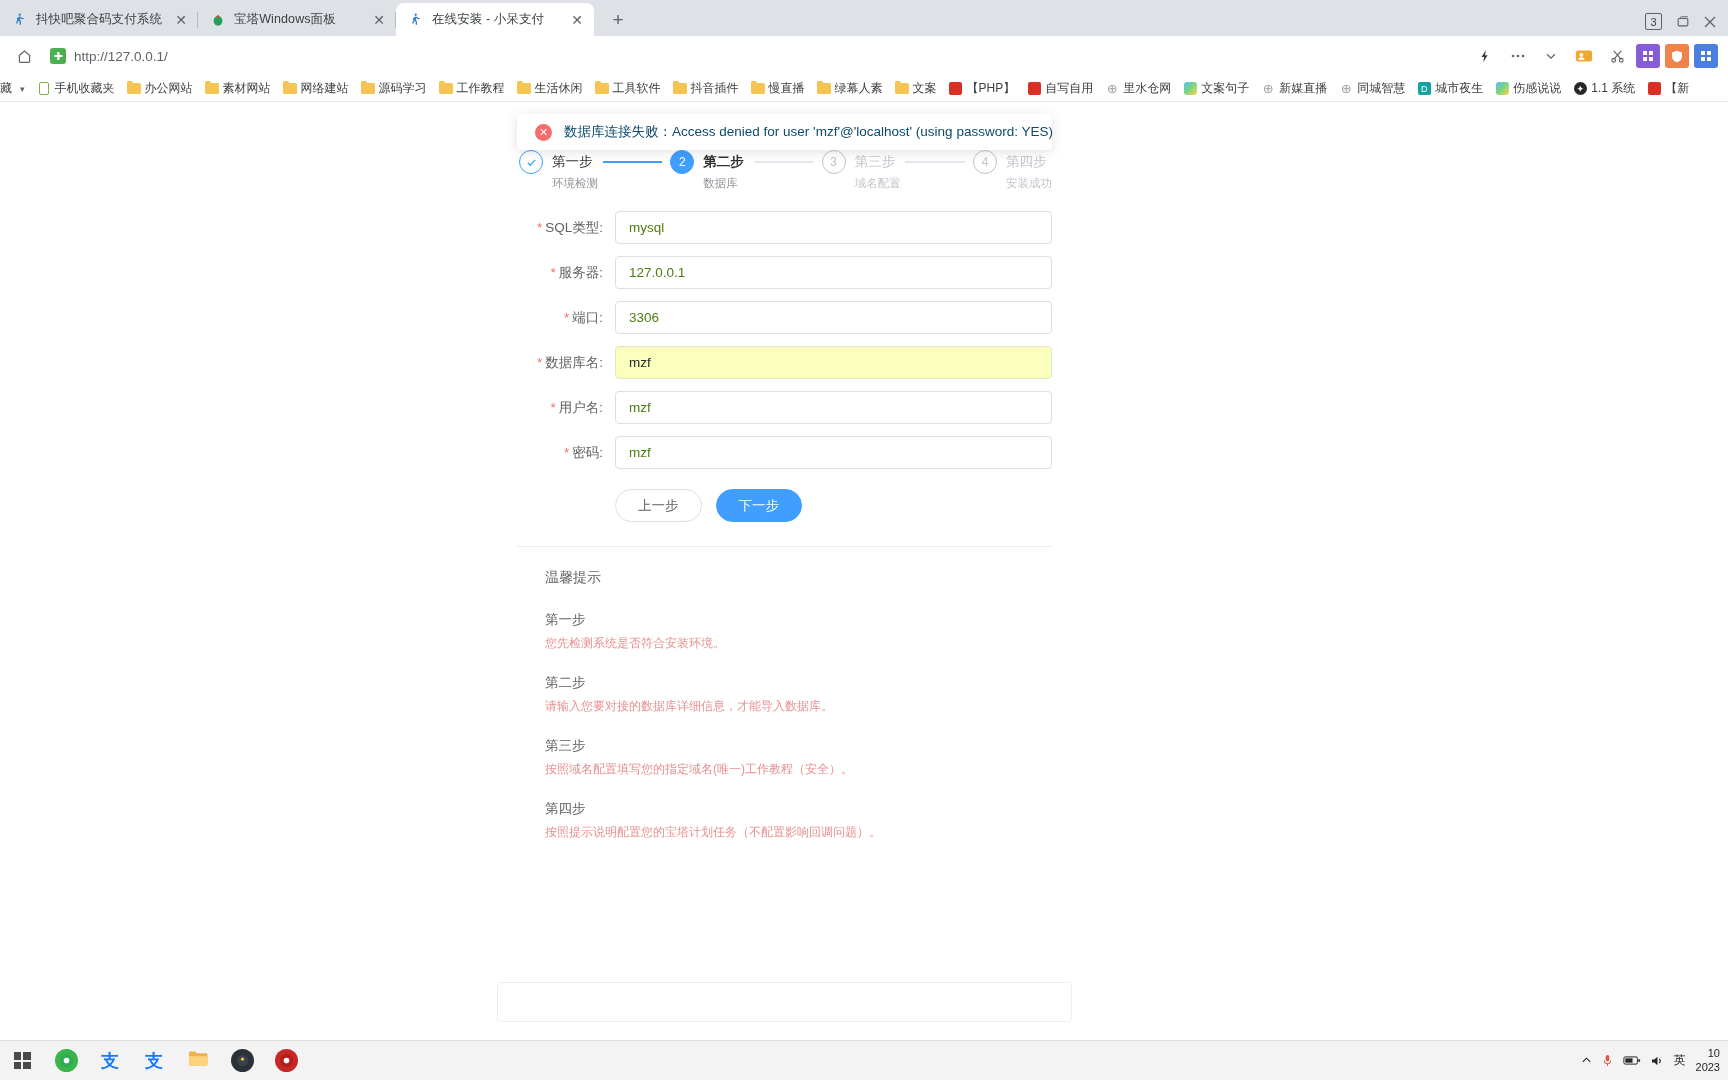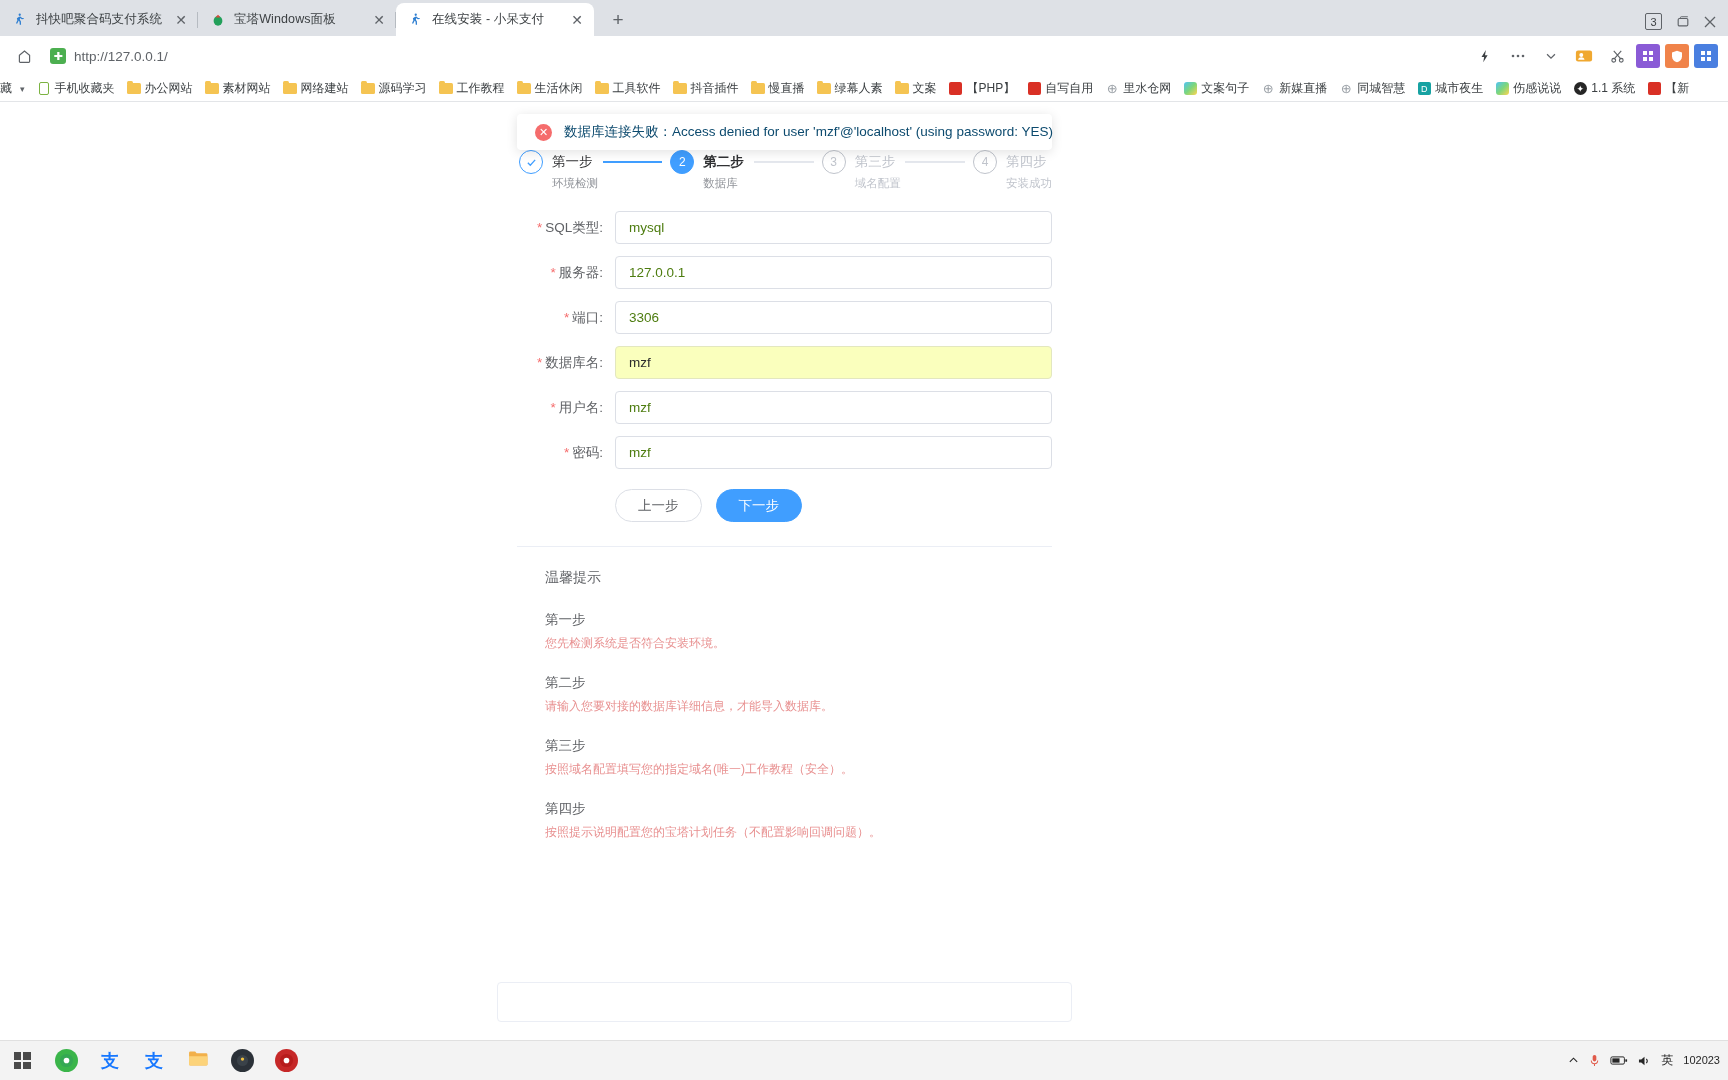--- a/index.html
+++ b/index.html
@@ -262,21 +262,21 @@
   .start-glyph i{ background:#4a4a4a; display:block; }
   .tb-app {
     width:44px;height:40px;display:flex;align-items:center;justify-content:center;
   }
   .circ { width:23px;height:23px;border-radius:50%; display:flex;align-items:center;justify-content:center;color:#fff;font-size:12px;}
   .taskbar-right{
     margin-left:auto; display:flex; align-items:center; gap:10px; padding-right:8px;
     font-size:11px;color:#262626;
   }
   .tr-ico{ display:flex;align-items:center;justify-content:center;color:#262626;font-size:12px; }
-  .clock{ display:flex;flex-direction:row; align-items:flex-end; line-height:1.25; font-size:11px;}
+  .clock{ display:flex;flex-direction:column; align-items:flex-end; line-height:1.25; font-size:11px;}
 </style>
 </head>
 <body>
 
 <div class="browser">
 
   <div class="tabstrip">
 
     <div class="tab inactive">
       <span class="favicon">

